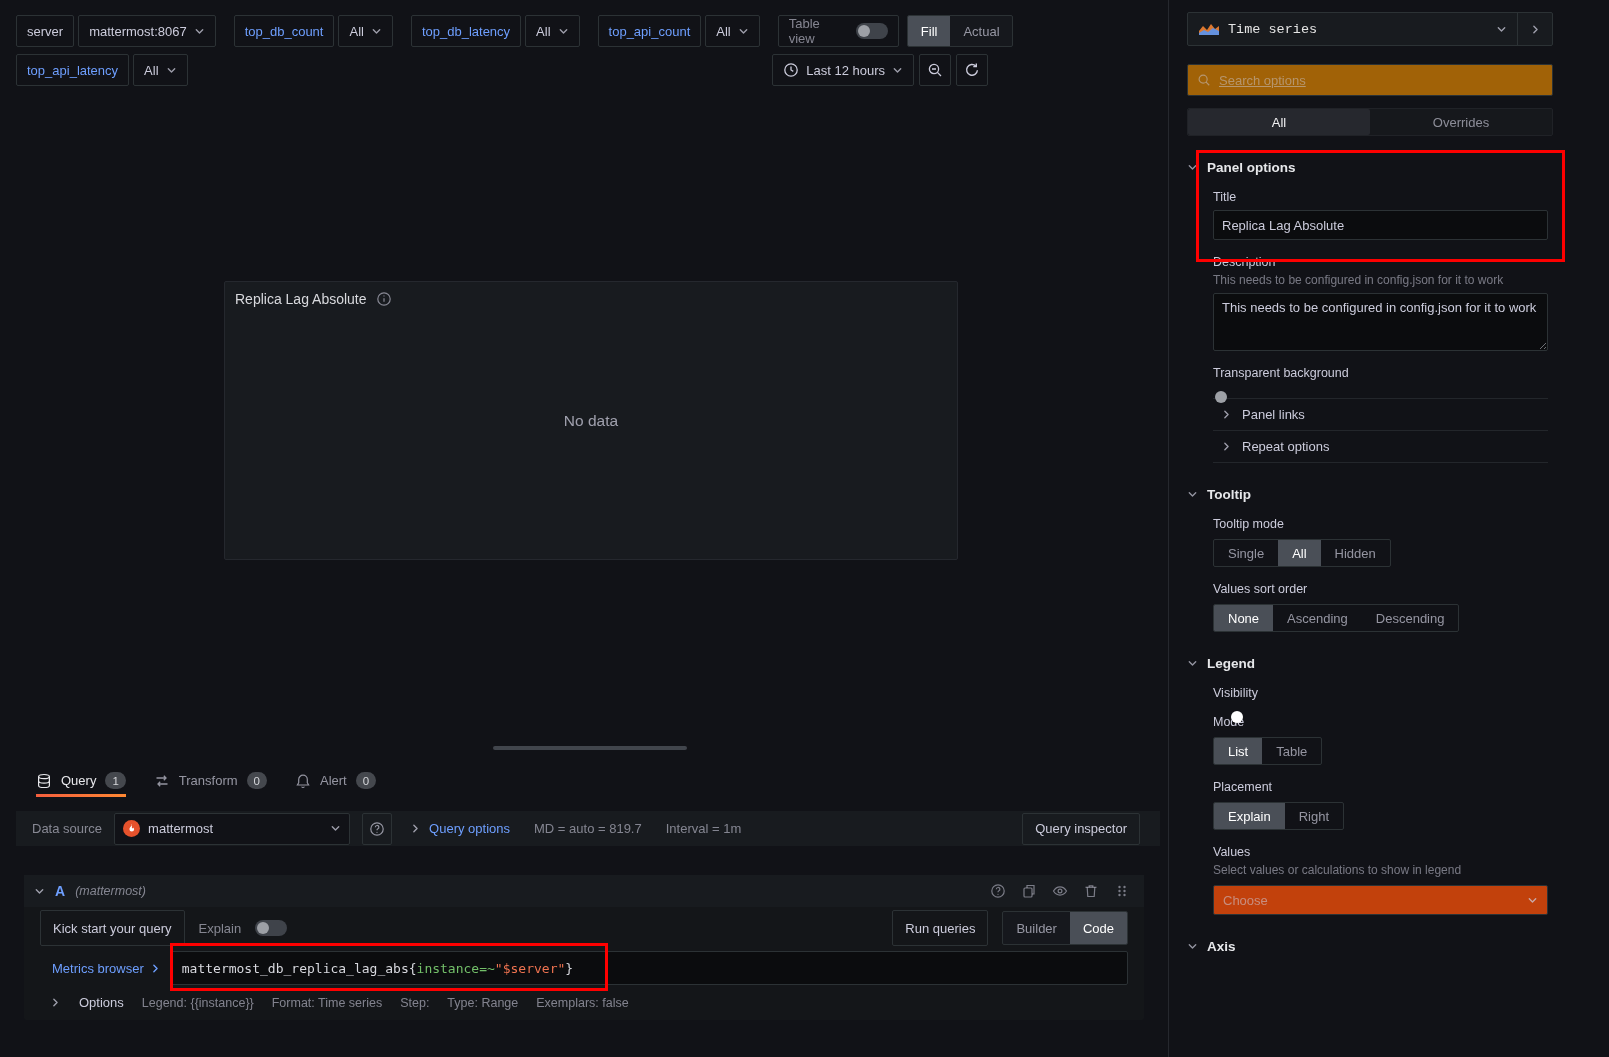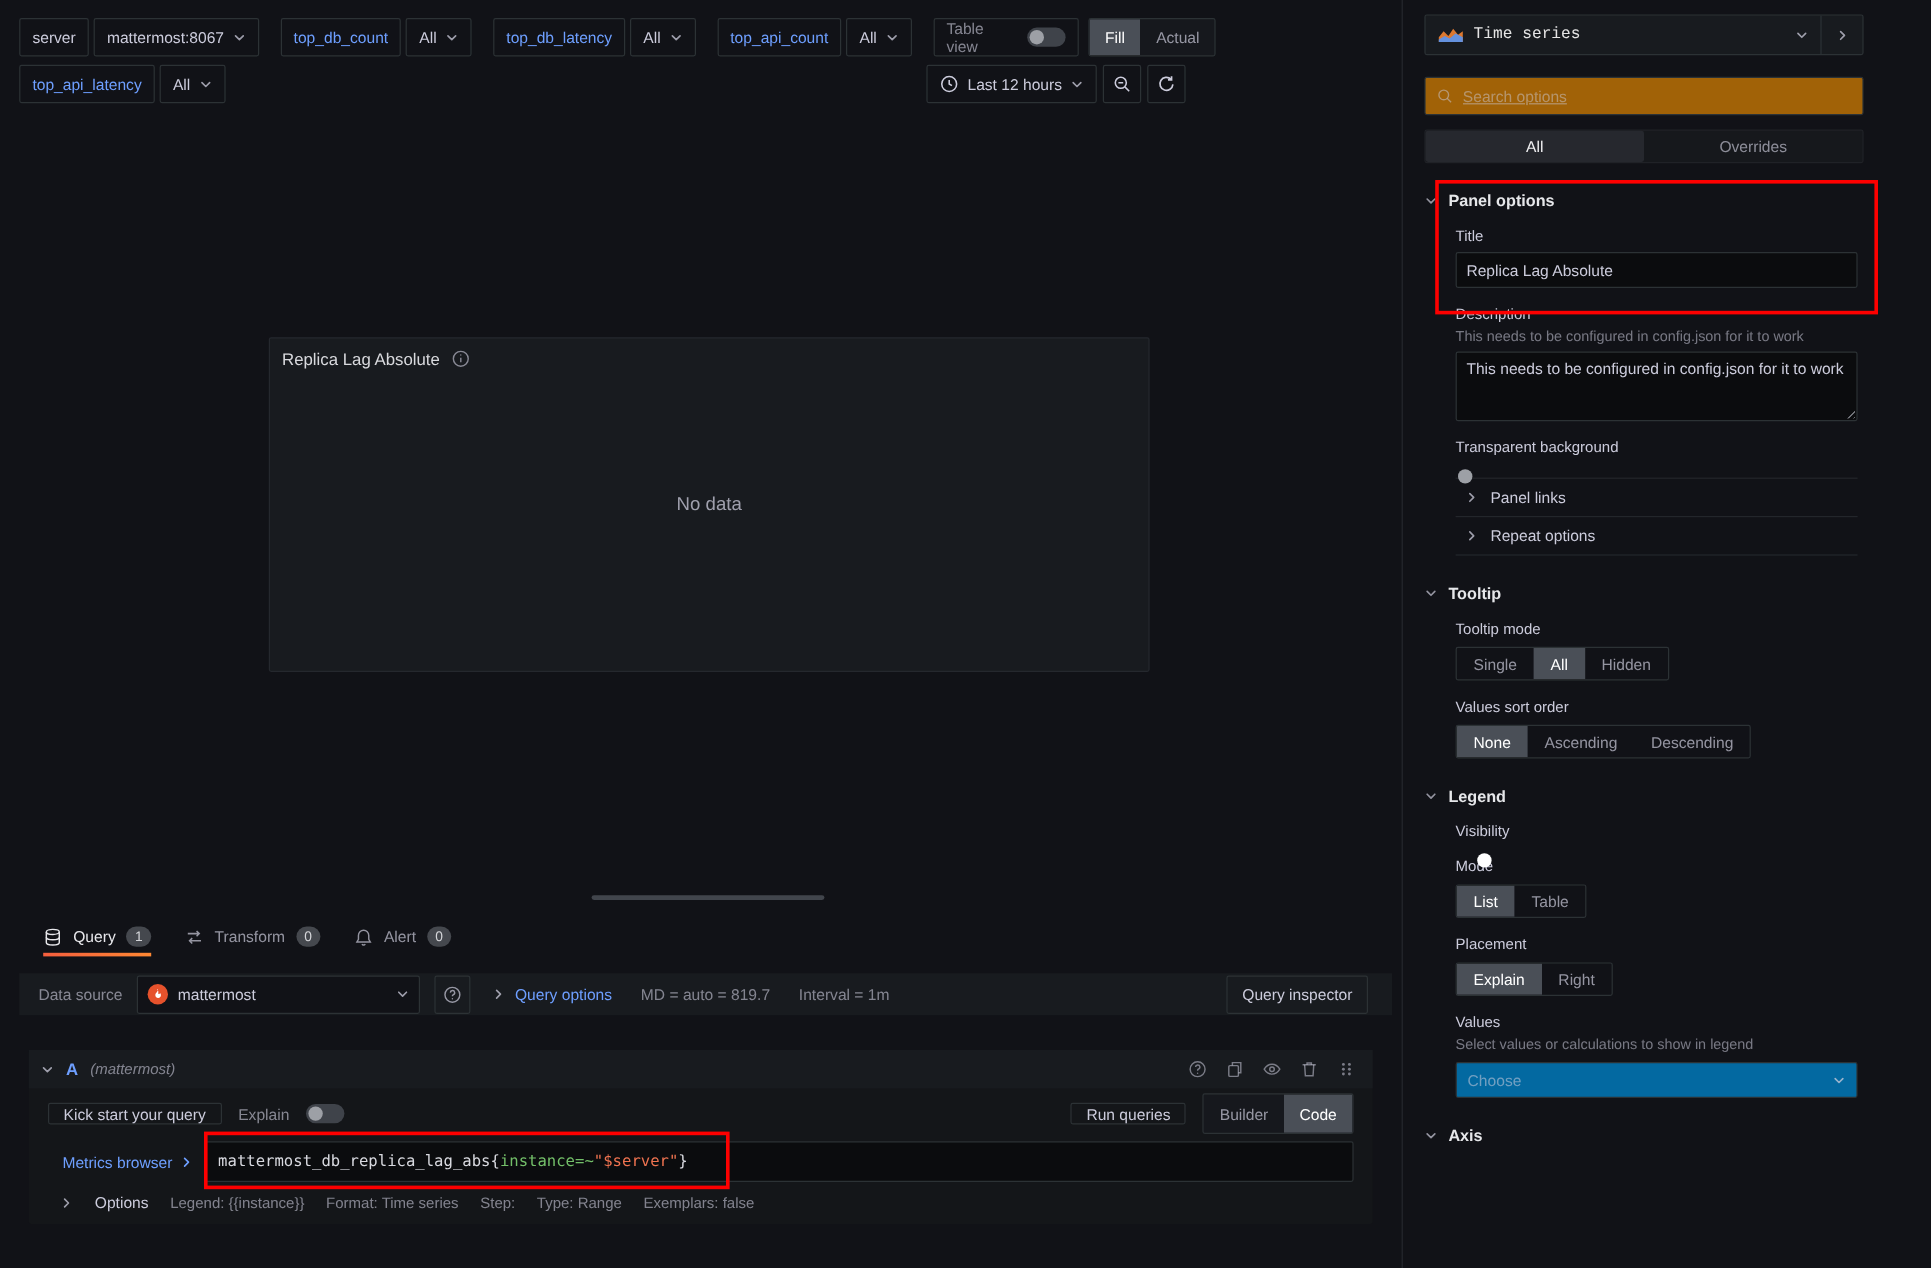--- a/index.html
+++ b/index.html
@@ -60,21 +60,21 @@
   .ds-row { margin:14px 8px 0 16px; height:35px; background:#181b1f; display:flex; align-items:center;
             padding:0 20px 0 16px; gap:12px; }
   .ds-select { width:236px; height:32px; background:#111217; border:1px solid #2c3235; border-radius:2px;
                display:flex; align-items:center; gap:8px; padding:0 8px; cursor:pointer; }
   .prom { width:17px; height:17px; border-radius:50%; background:#e6522c; display:flex; align-items:center; justify-content:center; flex:none; }
   .prom svg { width:11px; height:11px; }
   .help-box { width:30px; height:32px; border:1px solid #2c3235; border-radius:2px; display:flex;
               align-items:center; justify-content:center; color:rgba(204,204,220,.7); cursor:pointer; }
   .qo { display:flex; align-items:center; gap:8px; margin-left:6px; cursor:pointer; }
   .meta { color:rgba(204,204,220,.6); margin-left:12px; }
-  .btn { height:18px; padding:0 12px; border:1px solid #2c3235; border-radius:2px; background:transparent;
+  .btn { height:36px; padding:0 12px; border:1px solid #2c3235; border-radius:2px; background:transparent;
          color:#ccccdc; display:inline-flex; align-items:center; font-size:13px; cursor:pointer; }
   .inspector-btn { margin-left:auto; height:32px; }
 
   .q-card { margin:29px 24px 0; width:1120px; background:#141619; border-radius:2px; }
   .q-head { height:32px; background:#181b1f; display:flex; align-items:center; gap:10px; padding:0 10px; }
   .q-ref { color:#6e9fff; font-size:14px; font-weight:600; }
   .q-hint { font-style:italic; color:rgba(204,204,220,.6); font-size:12.5px; }
   .q-icons { margin-left:auto; display:flex; gap:15px; color:rgba(204,204,220,.55); padding-right:4px; }
   .q-icons .icon { cursor:pointer; }
   .q-body { padding:6px 16px 10px; }
@@ -123,21 +123,21 @@
   .textarea { margin-top:6px; width:100%; height:58px; background:#0b0c0e; border:1px solid #2c3235;
               border-radius:2px; color:#ccccdc; padding:5px 8px; font:13px/1.45 "Liberation Sans",sans-serif;
               resize:none; outline:none; display:block; }
   .ta-grip { position:absolute; right:2px; bottom:2px; width:9px; height:9px;
              background:repeating-linear-gradient(135deg, transparent 0 2px, #6e7076 2px 3px);
              clip-path:polygon(100% 0, 100% 100%, 0 100%); }
   .switch-row { margin-top:9px; }
   .collapse-list { margin-top:18px; border-bottom:1px solid #23262b; }
   .collapse-row { height:32px; display:flex; align-items:center; gap:10px; border-top:1px solid #23262b;
                   padding-left:8px; color:#ccccdc; cursor:pointer; }
-  .select-box { margin-top:8px; height:30px; background:#0369a1; border:1px solid #2c3235; border-radius:2px;
+  .select-box { margin-top:8px; height:30px; background:#c2410c; border:1px solid #2c3235; border-radius:2px;
                 display:flex; align-items:center; padding:0 9px; color:rgba(204,204,220,.55); cursor:pointer; }
   .select-box .chev { margin-left:auto; }
   .seg-row { margin-top:8px; }
 
   
   .annot { position:absolute; border:3px solid #fe0000; z-index:40; pointer-events:none; }
   #annot-panel-options { left:1196px; top:150px; width:369px; height:112px; }
   #annot-query { left:170px; top:943px; width:438px; height:48px; }
 </style>
 </head>

